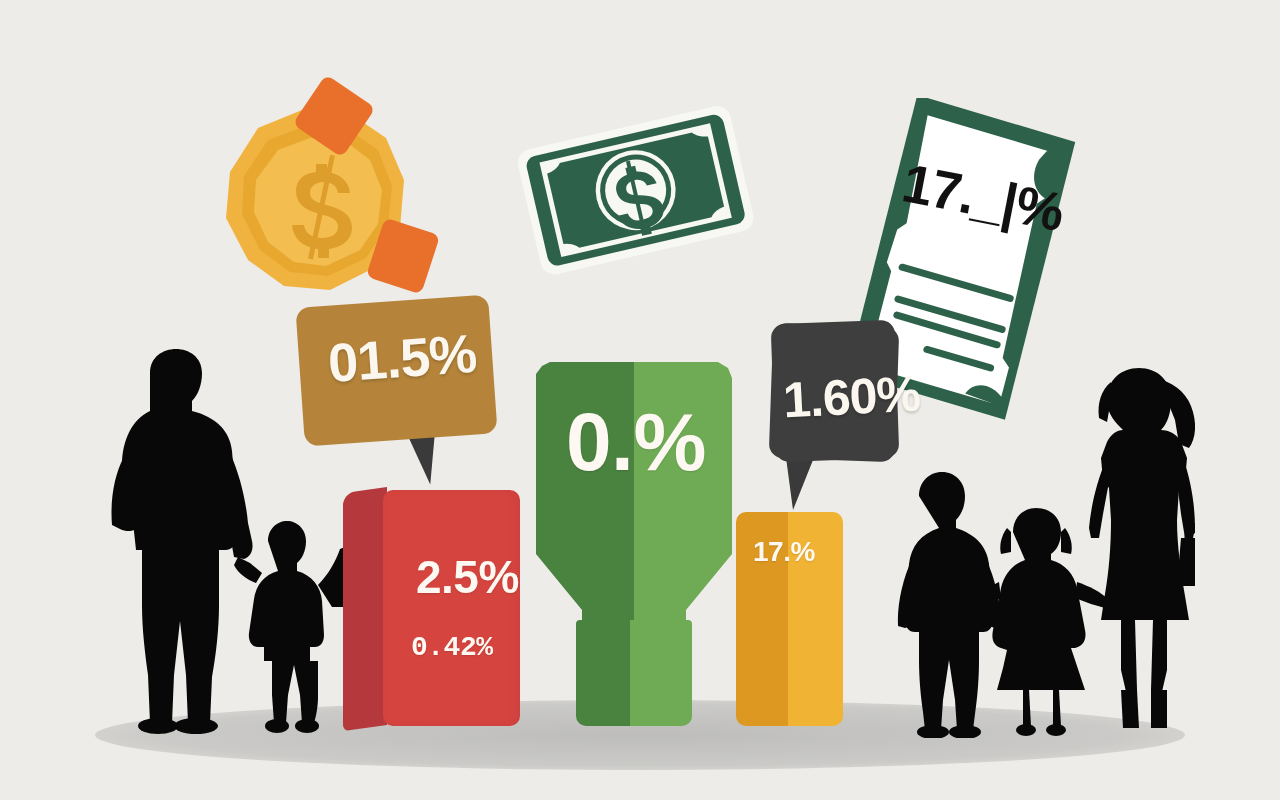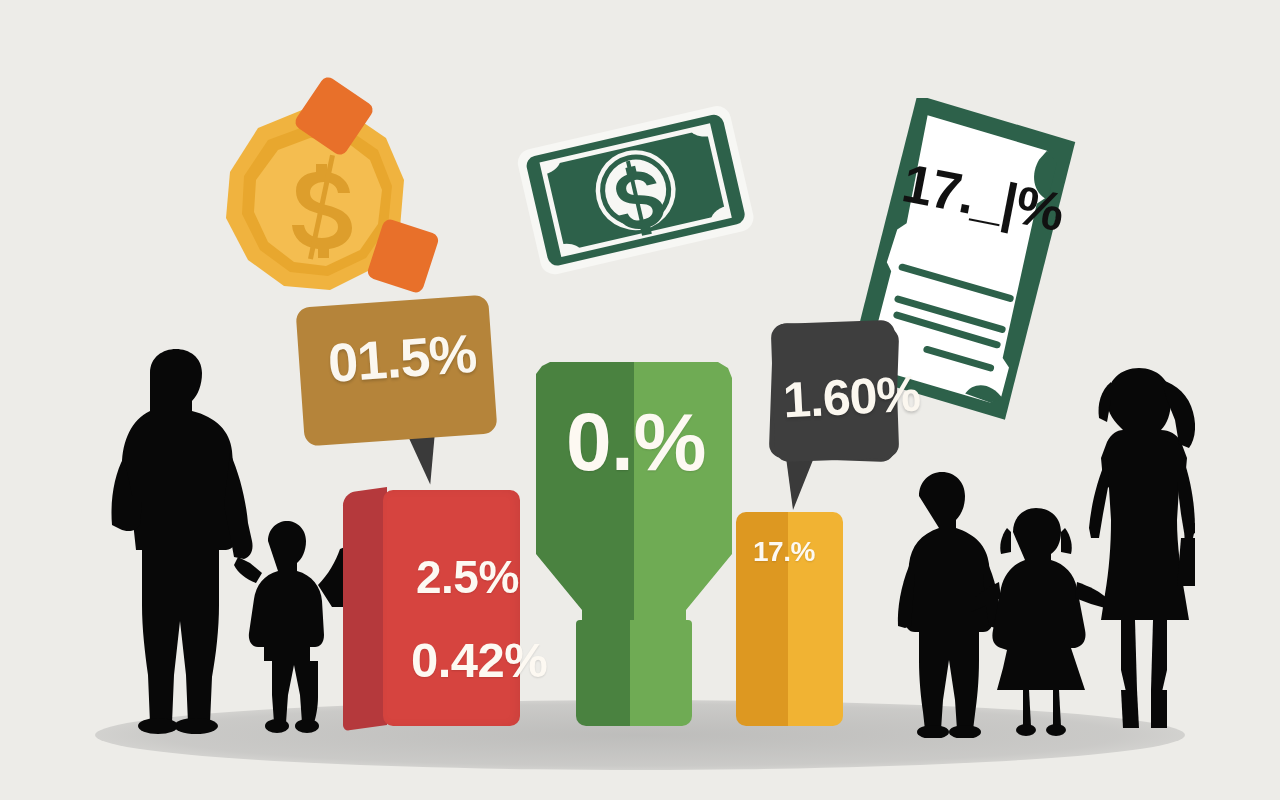--- a/index.html
+++ b/index.html
@@ -49,21 +49,21 @@
     transform-origin: right bottom;
   }
   #bar-red-front {
     left: 383px; top: 490px;
     width: 137px; height: 236px;
     background: #d6443f;
     border-radius: 10px;
     box-shadow: inset -3px 0 10px rgba(0,0,0,0.05);
   }
   #bar-red-label-top  { left: 416px; top: 518px; font-size: 46px; margin-top: 32px; }
-  #bar-red-label-bot  { left: 411px; top: 632px; font-size: 49px; }
+  #bar-red-label-bot  { left: 411px; top: 632px; font-size: 28px; font-family: Liberation Mono, monospace; }
 
   
   #bar-green-wrap {
     left: 536px; top: 362px;
     width: 196px; height: 364px;
   }
   .green-head {
     position: absolute;
     top: 0; left: 0;
     width: 196px; height: 270px;

